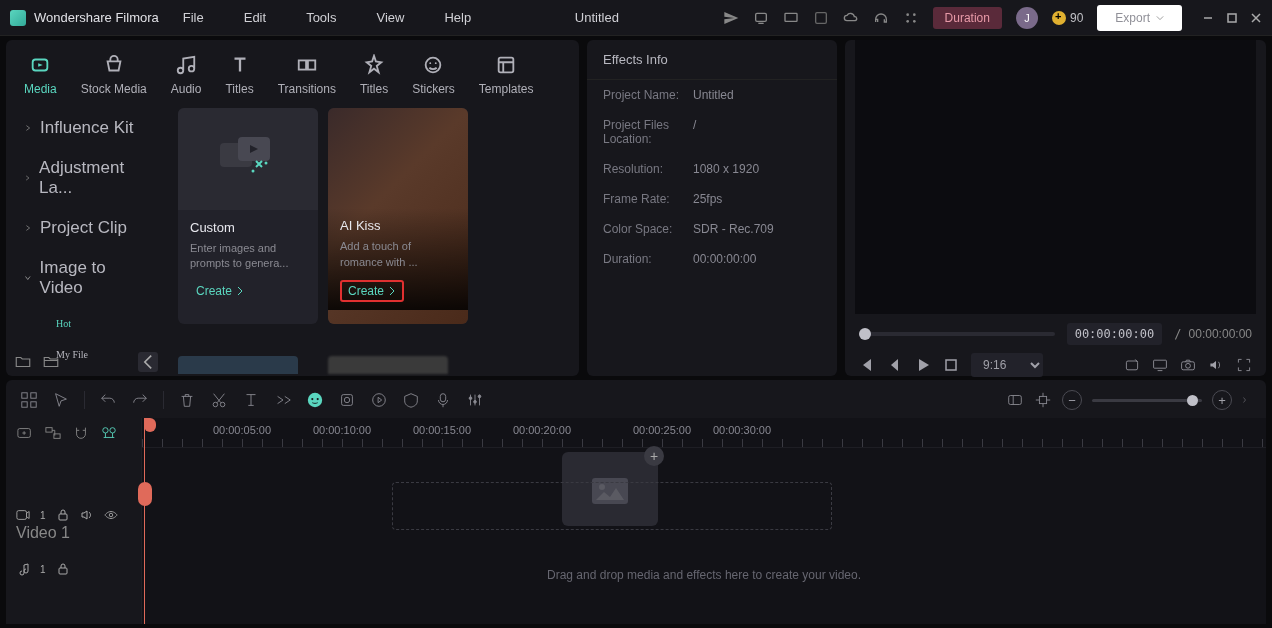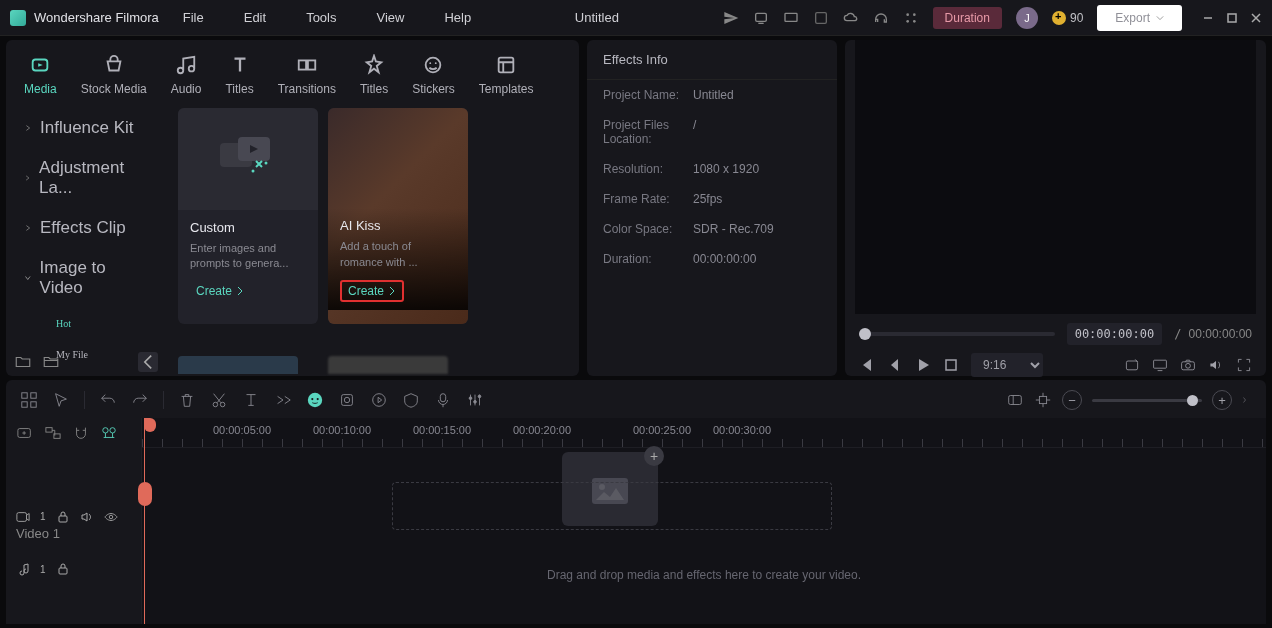--- a/index.html
+++ b/index.html
@@ -79,21 +79,21 @@
 .zoom-btn { width: 20px; height: 20px; border: 1px solid #4a4a52; border-radius: 50%; display: flex; align-items: center; justify-content: center; color: #a0a0a8; cursor: pointer; font-size: 13px; }
 
 .tl-body { flex: 1; display: flex; position: relative; }
 .tl-left { width: 136px; background: #17171c; border-right: 1px solid #1e1e24; }
 .tl-left-top { height: 30px; display: flex; align-items: center; padding: 0 10px; gap: 10px; }
 .tl-left-top svg { width: 18px; height: 16px; stroke: #888; fill: none; }
 .tl-left-top .teal { stroke: #5ad6bf; }
 .track-hdr { height: 42px; padding: 4px 10px; display: flex; flex-direction: column; justify-content: center; gap: 2px; }
 .track-icons { display: flex; gap: 10px; align-items: center; }
 .track-icons svg { width: 14px; height: 14px; stroke: #aaa; fill: none; }
-.track-label { font-size: 13px; color: #888; }
+.track-label { font-size: 16px; color: #888; }
 .track-hdr.audio .track-icons svg { stroke: #aaa; }
 
 .tl-canvas { flex: 1; position: relative; background: #121217; }
 .ruler { height: 30px; position: relative; border-bottom: 1px solid #1e1e24; }
 .ruler-tick { position: absolute; top: 6px; font-size: 11px; color: #888892; transform: translateX(-50%); }
 .ruler-marks { position: absolute; bottom: 0; left: 0; right: 0; height: 8px; background: repeating-linear-gradient(90deg, #3a3a42 0, #3a3a42 1px, transparent 1px, transparent 20px); }
 .playhead-handle { position: absolute; left: 2px; top: 0; width: 12px; height: 14px; background: #e06a5a; border-radius: 0 6px 6px 6px; }
 .playhead-line { position: absolute; left: 2px; top: 0; bottom: 0; width: 1px; background: #e06a5a; }
 .knob { position: absolute; left: -4px; top: 64px; width: 14px; height: 24px; background: #e06a5a; border-radius: 8px; }
 .drop-zone { position: absolute; left: 250px; top: 64px; width: 440px; height: 48px; border: 1px dashed #3a3a42; border-radius: 4px; }
@@ -252,21 +252,21 @@
         <div class="side-item">
             <svg class="chev" viewBox="0 0 10 10">
               <path d="M3 2l4 3-4 3" stroke="#888" fill="none"></path>
             </svg>
             <span>Adjustment La...</span>
           </div>
         <div class="side-item">
             <svg class="chev" viewBox="0 0 10 10">
               <path d="M3 2l4 3-4 3" stroke="#888" fill="none"></path>
             </svg>
-            <span>Effects Clip</span>
+            <span>Project Clip</span>
           </div>
         <div class="side-item">
             <svg class="chev" viewBox="0 0 10 10">
               <path d="M2 3l3 4 3-4" stroke="#aaa" fill="none"></path>
             </svg>
             <span>Image to Video</span>
           </div>
         <div class="side-sub active">Hot</div>
         <div class="side-sub">My File</div>
         <div class="side-footer">

